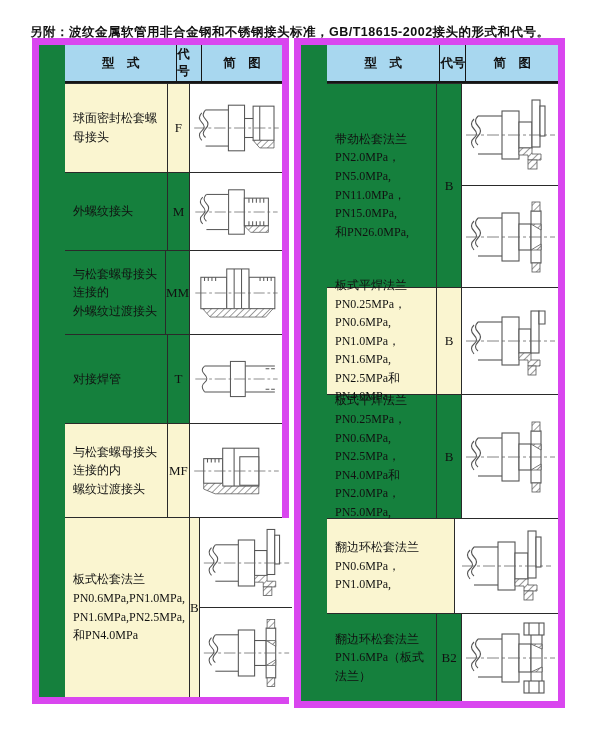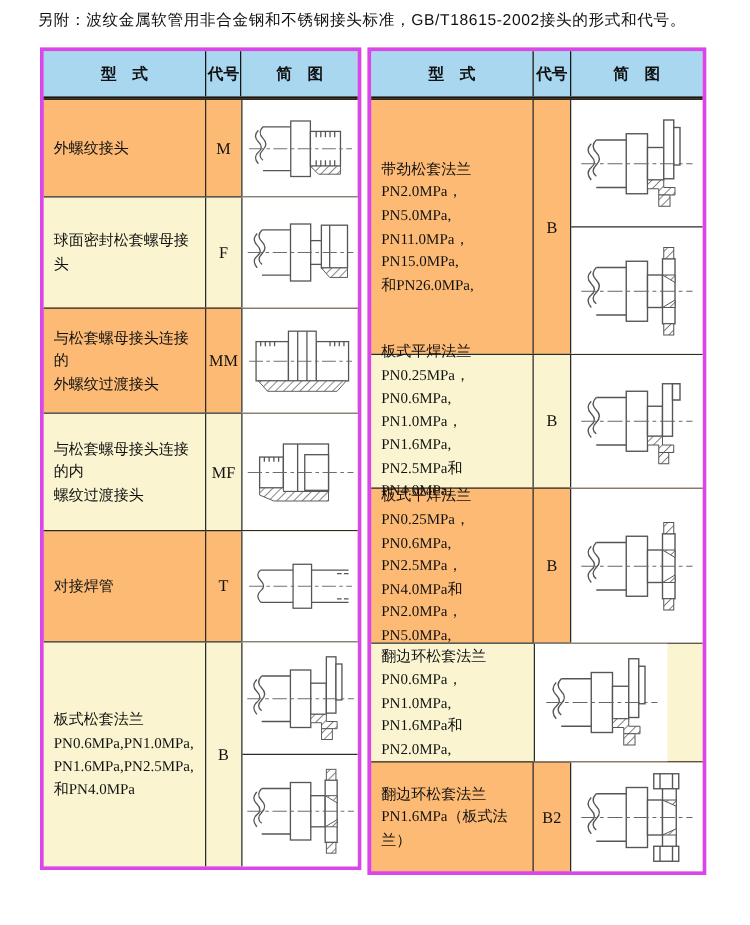--- a/index.html
+++ b/index.html
@@ -1,20 +1,20 @@
 <!DOCTYPE html>
 <html><head>
 <meta charset="utf-8">
 <style>
   html,body{margin:0;padding:0;background:#ffffff;}
   body{width:600px;height:740px;font-family:"Liberation Sans",sans-serif;color:#111;}
   .page{position:relative;width:600px;height:740px;background:#fff;overflow:hidden;}
-  .intro{position:absolute;left:30px;top:8px;font-size:12.5px;font-weight:normal;letter-spacing:0.5px;white-space:nowrap;}
+  .intro{position:absolute;left:30px;top:24px;font-size:12.5px;font-weight:bold;letter-spacing:0.5px;white-space:nowrap;}
   .tables{position:absolute;left:32px;top:38px;display:flex;gap:5px;align-items:flex-start;}
-  .tbl{border:3px solid #d946ef;background:#fdba74;box-sizing:border-box;}
+  .tbl{border:7px solid #d946ef;background:#15803d;box-sizing:border-box;padding-left:26px;}
   .tbl-left{width:257px;}
   .tbl-right{width:271px;}
   .thead{display:flex;height:36px;border-bottom:2px solid #151515;}
   .hc{background:#a8d7ef;display:flex;align-items:center;justify-content:center;
       font-weight:bold;font-size:12.5px;box-sizing:border-box;border-left:1px solid #151515;}
   .hc:first-child{border-left:none;}
   .trow{display:flex;border-top:1px solid #2a2a2a;box-sizing:border-box;}
   .trow:first-of-type{border-top:none;}
   .cell{box-sizing:border-box;border-left:1px solid #2a2a2a;}
   .cell:first-child{border-left:none;}
@@ -143,97 +143,97 @@
 
   <div class="tables">
 
     <div class="tbl tbl-left">
       <div class="thead">
         <div class="hc lw-type">型　式</div>
         <div class="hc lw-code">代号</div>
         <div class="hc lw-diag">简　图</div>
       </div>
 
+      <div class="trow hl" style="height:89px">
+        <div class="cell type-cell lw-type">
+          <div class="type-lines">
+              <div>球面密封松套螺母接头</div>
+            </div>
+        </div>
+        <div class="cell code-cell lw-code">F</div>
+        <div class="cell diag-cell lw-diag" style="background:#fff">
+          <div class="dslot">
+              <svg class="diagram" width="92" height="76" viewBox="0 0 96 80">
+                <use href="#d-f"></use>
+              </svg>
+            </div>
+        </div>
+      </div>
+
       <div class="trow" style="height:78px">
         <div class="cell type-cell lw-type">
           <div class="type-lines">
               <div>外螺纹接头</div>
             </div>
         </div>
         <div class="cell code-cell lw-code">M</div>
         <div class="cell diag-cell lw-diag">
           <div class="dslot">
               <svg class="diagram" width="92" height="74" viewBox="0 0 96 80">
                 <use href="#d-m"></use>
               </svg>
             </div>
         </div>
       </div>
 
-      <div class="trow hl" style="height:89px">
-        <div class="cell type-cell lw-type">
-          <div class="type-lines">
-              <div>球面密封松套螺母接头</div>
-            </div>
-        </div>
-        <div class="cell code-cell lw-code">F</div>
-        <div class="cell diag-cell lw-diag" style="background:#fff">
-          <div class="dslot">
-              <svg class="diagram" width="92" height="76" viewBox="0 0 96 80">
-                <use href="#d-f"></use>
-              </svg>
-            </div>
-        </div>
-      </div>
-
       <div class="trow" style="height:84px">
         <div class="cell type-cell lw-type">
           <div class="type-lines">
               <div>与松套螺母接头连接的</div>
               <div>外螺纹过渡接头</div>
             </div>
         </div>
         <div class="cell code-cell lw-code">MM</div>
         <div class="cell diag-cell lw-diag">
           <div class="dslot">
               <svg class="diagram" width="92" height="74" viewBox="0 0 96 80">
                 <use href="#d-mm"></use>
               </svg>
             </div>
         </div>
       </div>
 
+      <div class="trow" style="height:89px">
+        <div class="cell type-cell lw-type">
+          <div class="type-lines">
+              <div>对接焊管</div>
+            </div>
+        </div>
+        <div class="cell code-cell lw-code">T</div>
+        <div class="cell diag-cell lw-diag">
+          <div class="dslot">
+              <svg class="diagram" width="92" height="74" viewBox="0 0 96 80">
+                <use href="#d-t"></use>
+              </svg>
+            </div>
+        </div>
+      </div>
+
       <div class="trow hl" style="height:94px">
         <div class="cell type-cell lw-type">
           <div class="type-lines">
               <div>与松套螺母接头连接的内</div>
               <div>螺纹过渡接头</div>
             </div>
         </div>
         <div class="cell code-cell lw-code">MF</div>
         <div class="cell diag-cell lw-diag" style="background:#fff">
           <div class="dslot">
               <svg class="diagram" width="92" height="76" viewBox="0 0 96 80">
                 <use href="#d-mf"></use>
-              </svg>
-            </div>
-        </div>
-      </div>
-
-      <div class="trow" style="height:89px">
-        <div class="cell type-cell lw-type">
-          <div class="type-lines">
-              <div>对接焊管</div>
-            </div>
-        </div>
-        <div class="cell code-cell lw-code">T</div>
-        <div class="cell diag-cell lw-diag">
-          <div class="dslot">
-              <svg class="diagram" width="92" height="74" viewBox="0 0 96 80">
-                <use href="#d-t"></use>
               </svg>
             </div>
         </div>
       </div>
 
       <div class="trow hl" style="height:180px">
         <div class="cell type-cell lw-type">
           <div class="type-lines">
               <div>板式松套法兰</div>
               <div>PN0.6MPa,PN1.0MPa,</div>
@@ -324,21 +324,20 @@
               </svg>
             </div>
         </div>
       </div>
 
       <div class="trow hl" style="height:95px">
         <div class="cell type-cell rw-type">
           <div class="type-lines">
               <div>翻边环松套法兰</div>
               <div>PN0.6MPa，PN1.0MPa,</div>
-              <div>PN1.6MPa和PN2.0MPa,</div>
             </div>
         </div>
         <div class="cell diag-cell rw-diag" style="background:#fff">
           <div class="dslot">
               <svg class="diagram" width="96" height="82" viewBox="0 0 96 80">
                 <use href="#d-fl"></use>
               </svg>
             </div>
         </div>
       </div>

